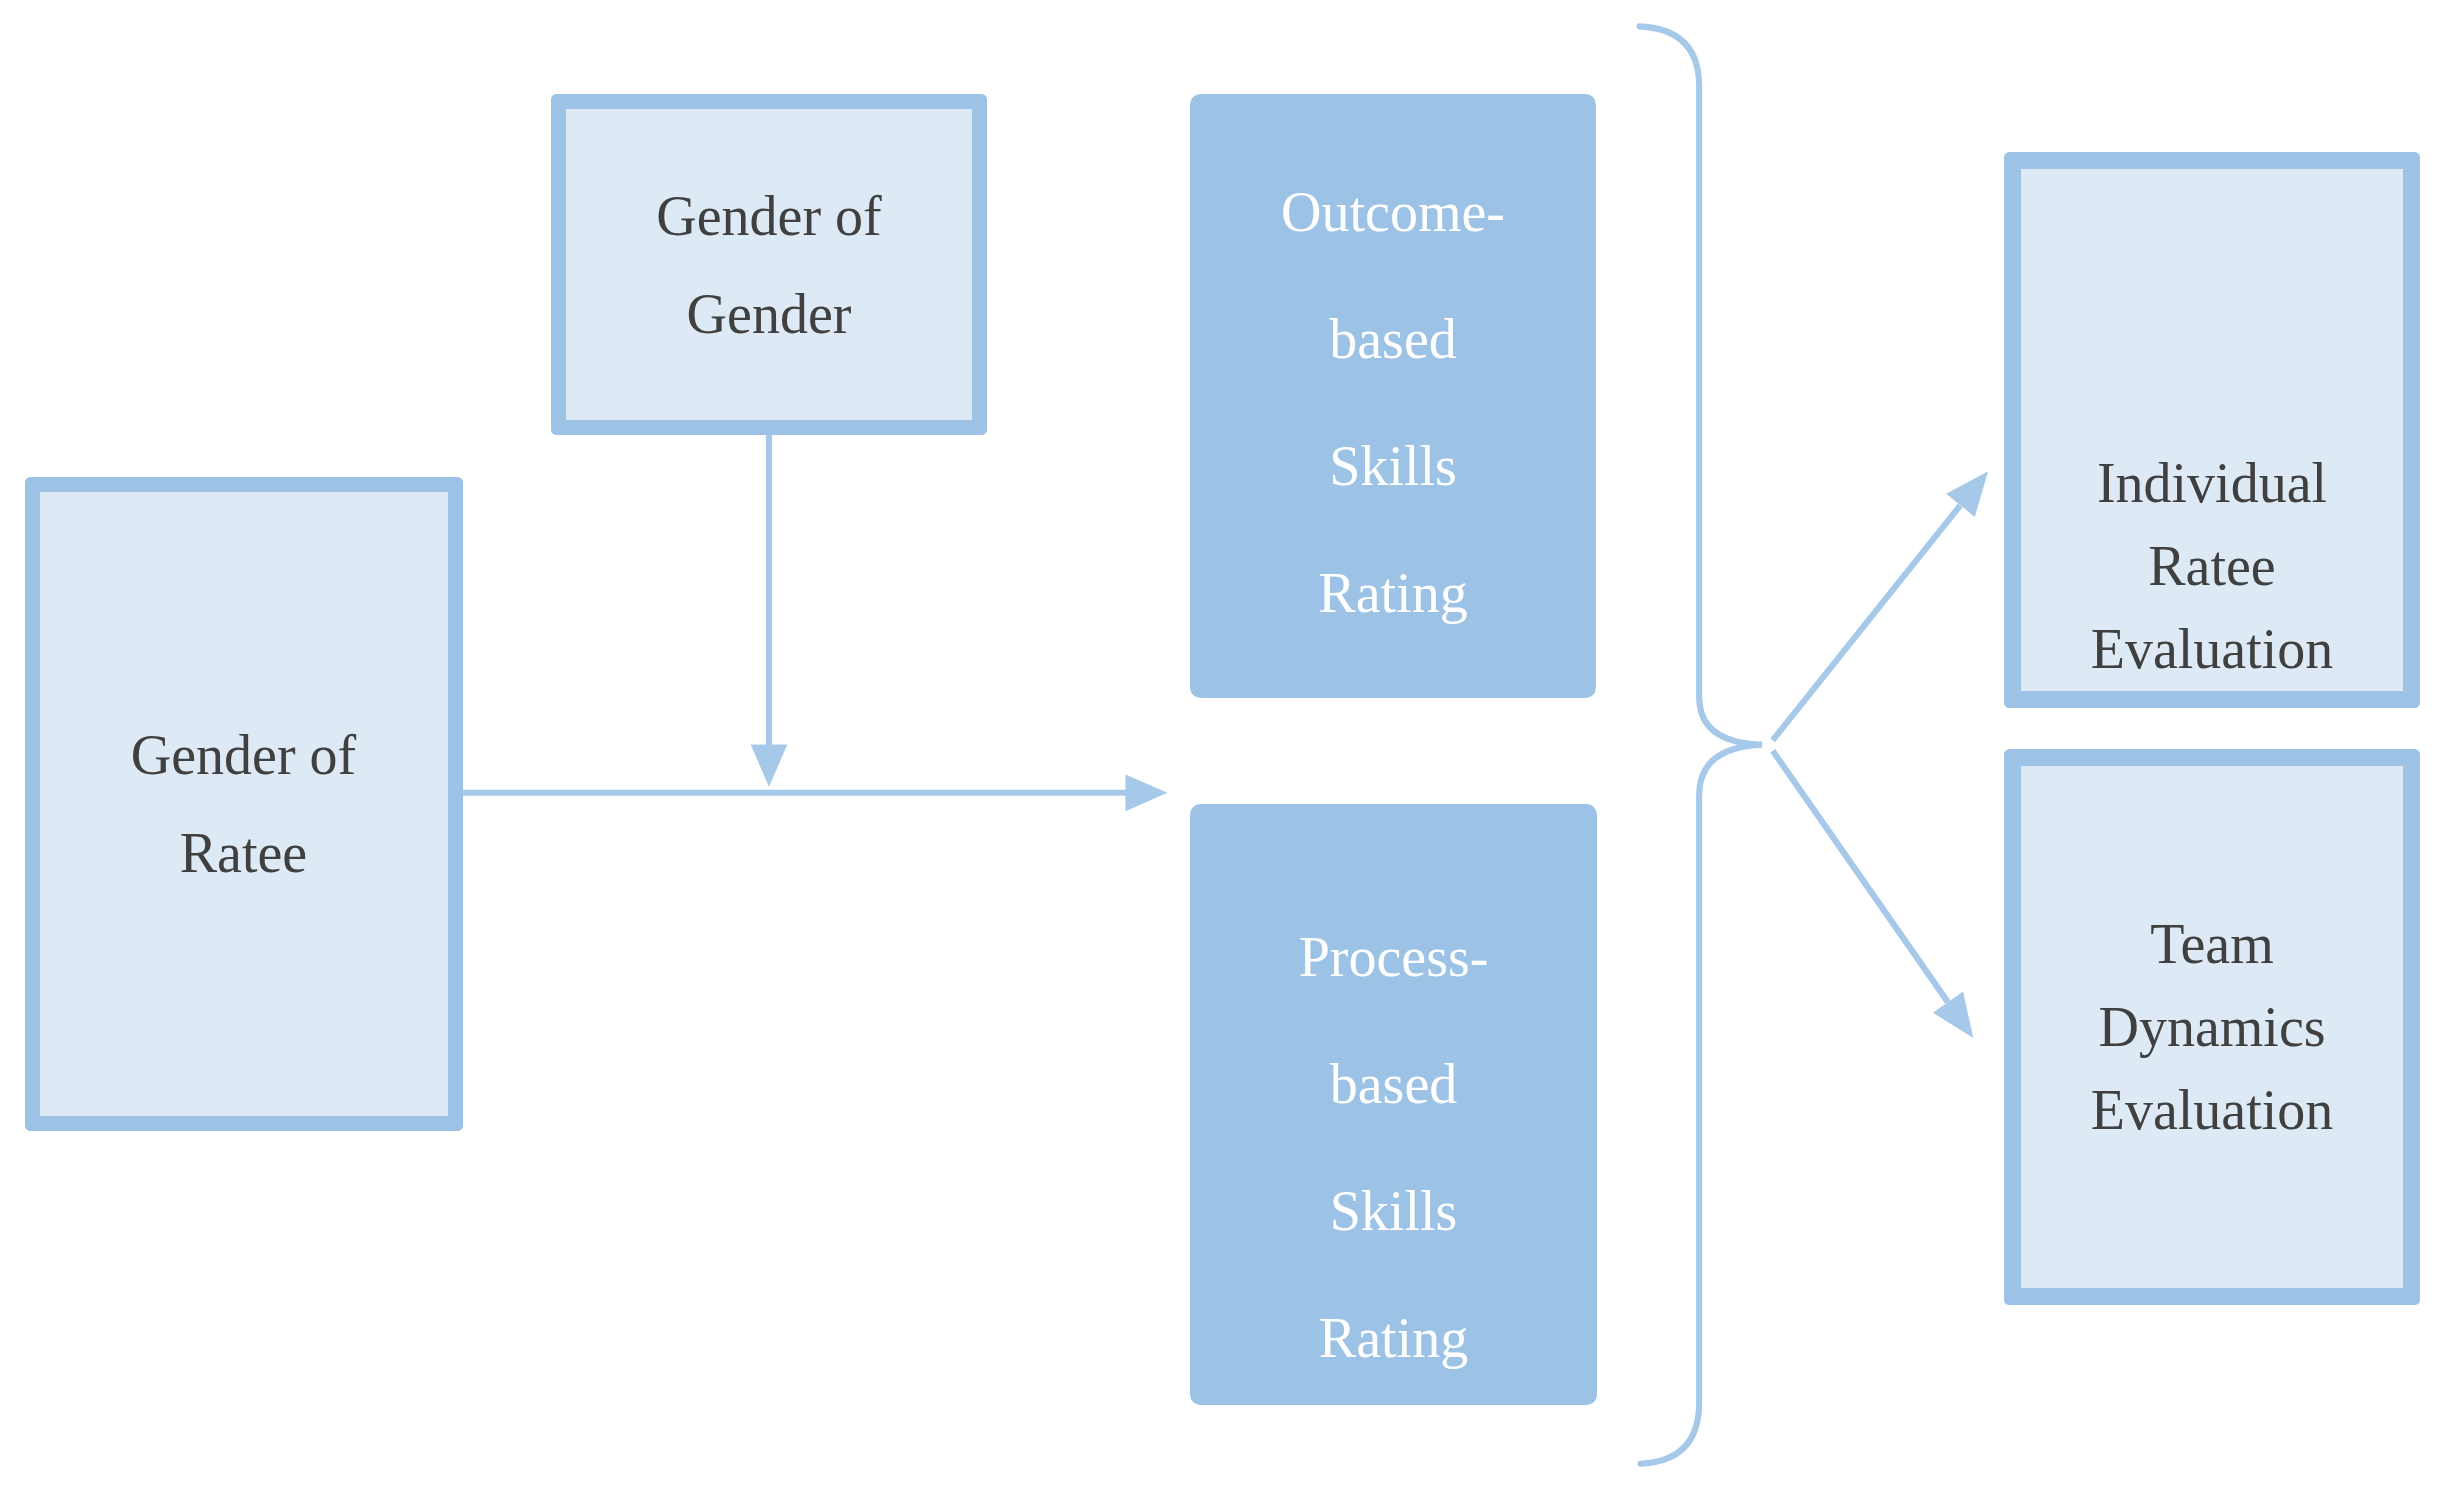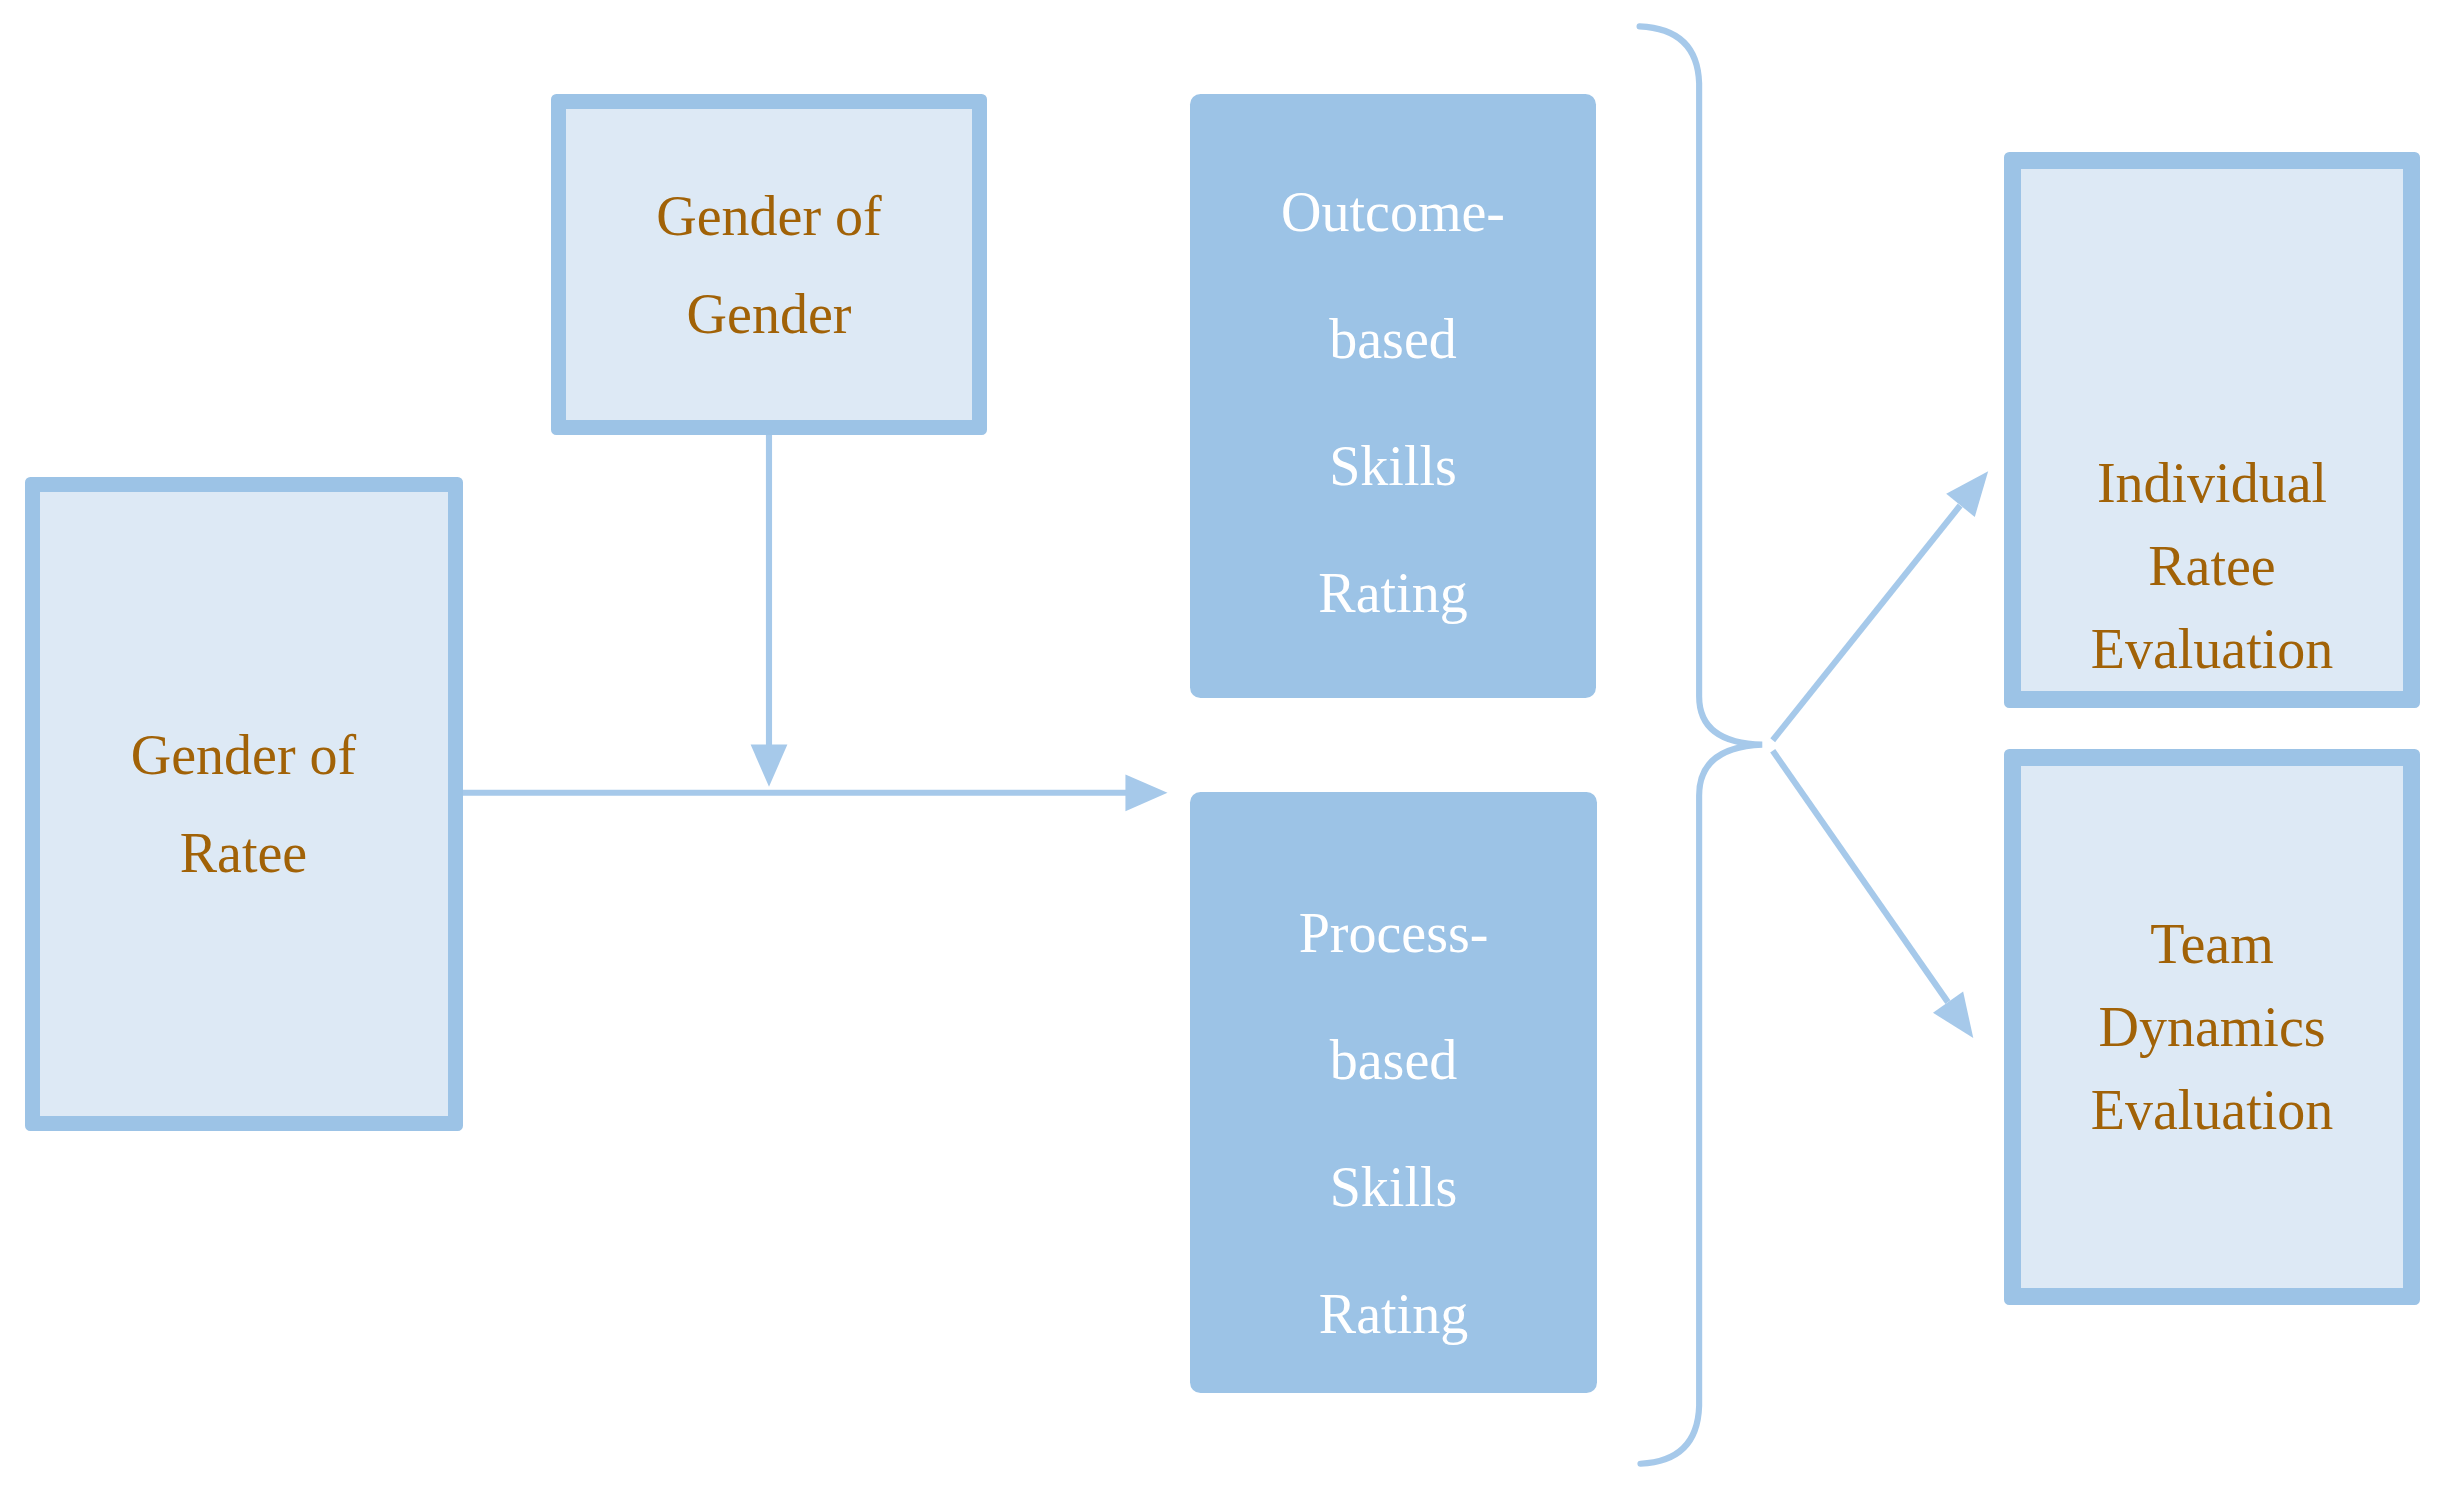--- a/index.html
+++ b/index.html
@@ -33,38 +33,39 @@
     font-size: 56px;
   }
   .box .line {
     display: block;
     white-space: nowrap;
   }
   .light-box {
     background: #dde9f5;
     border: 15px solid #9cc3e6;
     border-radius: 5.3px;
-    color: #a16207;
+    color: #404040;
   }
   .light-box.thick-border {
     border-width: 17.5px;
   }
   .dark-box {
     background: #9cc3e6;
     border-radius: 10.5px;
     color: #ffffff;
     gap: 41px;
   }
   .two-line .line   { line-height: 98px; }
   .four-line .line  { line-height: 86px; }
   .three-line .line { line-height: 83px; }
   .box-outcome { padding-top: 12.3px; }
   .box-process {
     justify-content: flex-end;
-    padding-bottom: 36px;
+    padding-bottom: 24px;
+    margin-top: 12px;
   }
   .connector-stroke {
     stroke: #a6c9ea;
     stroke-width: 7;
     fill: none;
   }
   .connector-fill {
     fill: #a6c9ea;
     stroke: none;
   }

